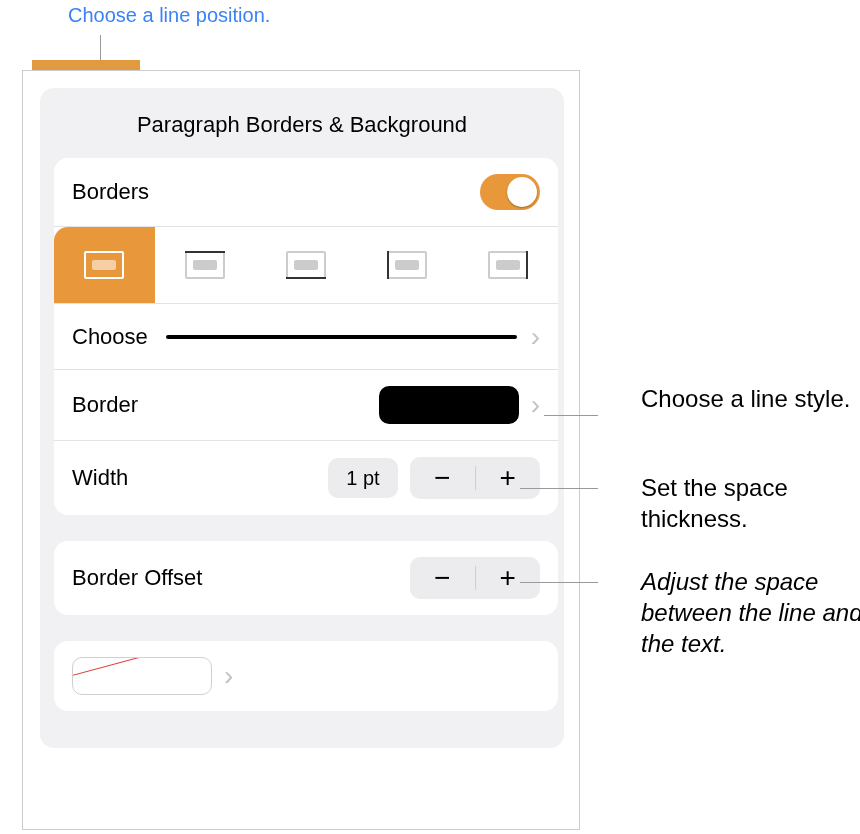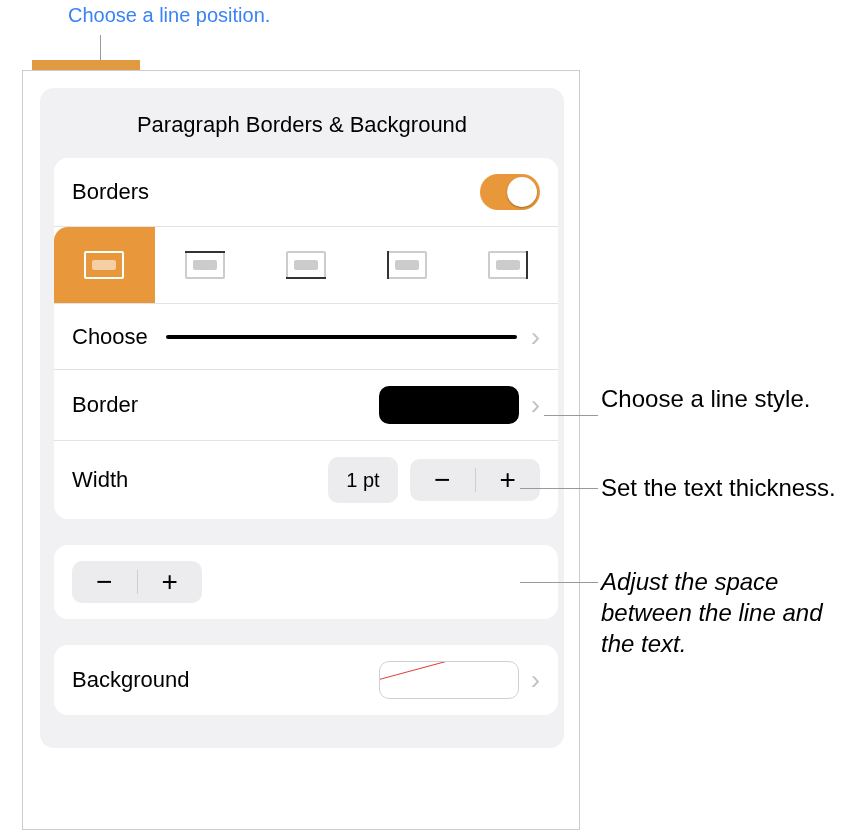--- a/index.html
+++ b/index.html
@@ -165,21 +165,21 @@
     
     .color-swatch {
       width: 140px;
       height: 38px;
       background: #000;
       border-radius: 10px;
     }
     
     .stepper-val {
       width: 70px;
-      height: 46px;
+      height: 40px;
       background: #ececee;
       border-radius: 10px;
       display: flex;
       align-items: center;
       justify-content: center;
       font-size: 20px;
       color: #000;
     }
     .stepper {
       width: 130px;
@@ -231,20 +231,21 @@
       padding: 18px 22px;
       font-size: 22px;
       color: #8a8a8e;
     }
     
     .callout-r {
       position: absolute;
       font-size: 24px;
       color: #000;
       line-height: 1.3;
+      margin-left: 40px;
     }
     .callout-line {
       position: absolute;
       height: 1px;
       background: #999;
     }
   </style>
 </head>
 <body>
 
@@ -322,46 +323,46 @@
           <div class="stepper-btn">−</div>
           <div class="stepper-div"></div>
           <div class="stepper-btn">+</div>
         </div>
       </div>
     </div>
   </div>
 
   <div class="card">
     <div class="row">
+      <div class="row-label">Border Offset</div>
       <div class="row-right">
         <div class="stepper">
           <div class="stepper-btn">−</div>
           <div class="stepper-div"></div>
           <div class="stepper-btn">+</div>
         </div>
       </div>
     </div>
   </div>
 
   <div class="card">
     <div class="row">
-      <div class="row-label">Background</div>
       <div class="row-right">
         <div class="bg-swatch"></div>
         <div class="chevron">›</div>
       </div>
     </div>
   </div>
 
   <div class="bottom-row">
     
     
   </div>
 </div>
 
 <div class="callout-line" style="left:544px; top:415px; width:54px;"></div>
 <div class="callout-r" style="left:601px; top:383px;">Choose a line style.</div>
 
 <div class="callout-line" style="left:520px; top:488px; width:78px;"></div>
-<div class="callout-r" style="left:601px; top:472px;">Set the text thickness.</div>
+<div class="callout-r" style="left:601px; top:472px;">Set the space thickness.</div>
 
 <div class="callout-line" style="left:520px; top:582px; width:78px;"></div>
 <div class="callout-r" style="left:601px; top:566px; width:250px;font-style:italic;">Adjust the space between the line and the text.</div>
 
 </body></html>

